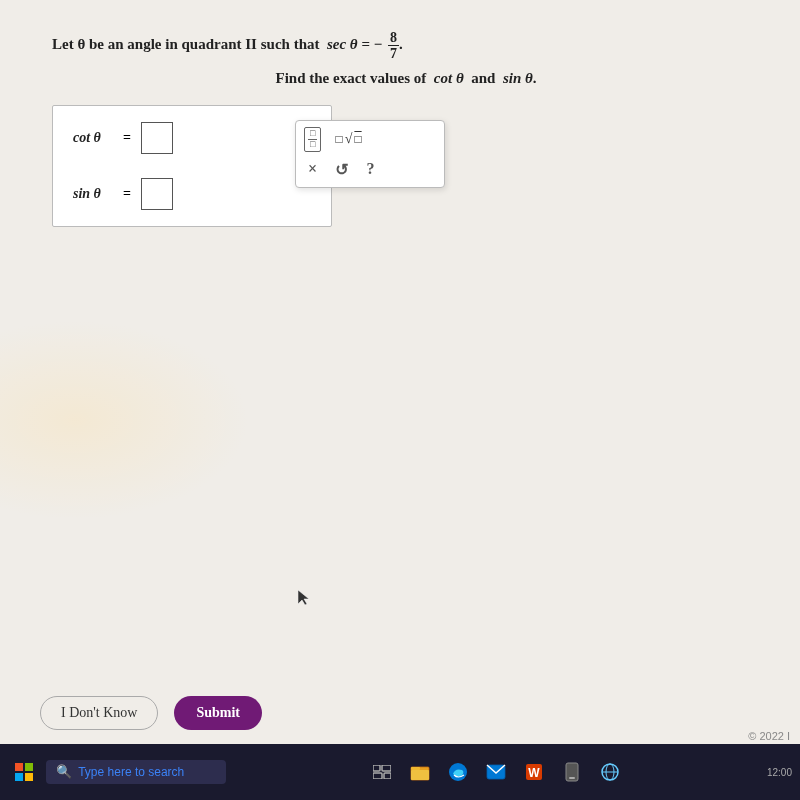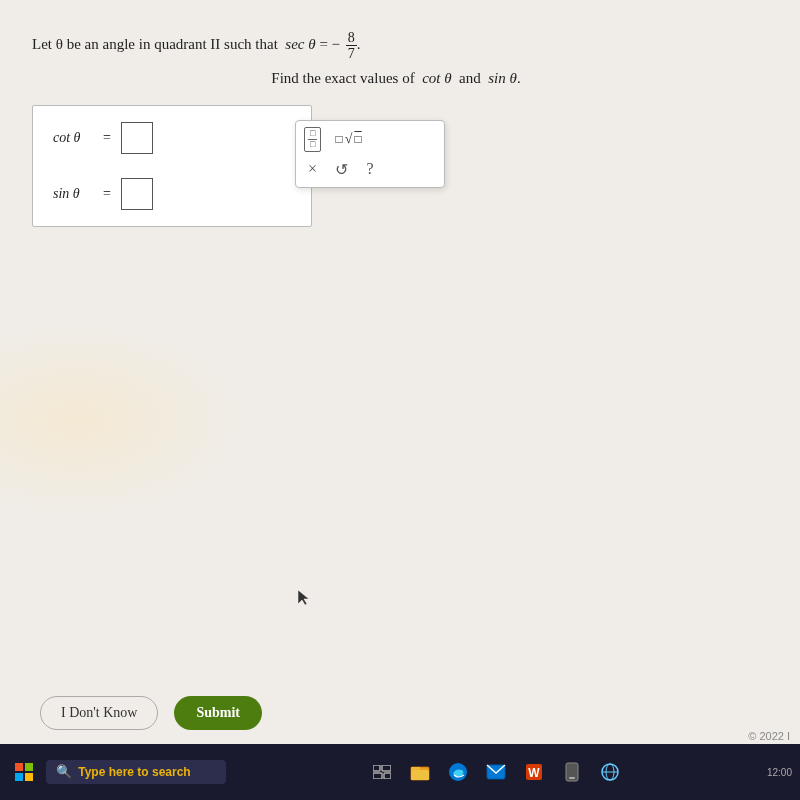--- a/index.html
+++ b/index.html
@@ -6,22 +6,23 @@
     body {
       width: 800px;
       height: 800px;
       background: #f0ede8;
       font-family: 'Times New Roman', Times, serif;
       overflow: hidden;
       position: relative;
     }
 
     .main-content {
-      padding: 30px 40px 20px 32px;
+      padding: 30px 40px 20px 52px;
       position: relative;
+      font-weight: bold;
     }
 
     .problem-text {
       font-size: 15px;
       color: #222;
       margin-bottom: 8px;
       line-height: 1.6;
     }
 
     .fraction-inline {
@@ -184,21 +185,21 @@
       border: 1.5px solid #aaa;
       border-radius: 20px;
       padding: 8px 20px;
       font-size: 14px;
       color: #333;
       cursor: pointer;
       font-family: inherit;
     }
 
     .submit-btn {
-      background: #4d7c0f;
+      background: #701a75;
       border: none;
       border-radius: 20px;
       padding: 9px 22px;
       font-size: 14px;
       color: #fff;
       cursor: pointer;
       font-family: inherit;
       font-weight: bold;
     }
 
@@ -235,24 +236,23 @@
       gap: 6px;
       flex: 0 0 180px;
     }
 
     .taskbar-search-icon {
       color: #aaa;
       font-size: 13px;
     }
 
     .taskbar-search-text {
-      color: #eab308;
+      color: #3b82f6;
       font-size: 12px;
       font-family: 'Segoe UI', sans-serif;
-      font-weight: bold;
     }
 
     .taskbar-center {
       display: flex;
       align-items: center;
       justify-content: center;
       flex: 1;
       gap: 10px;
     }
 

